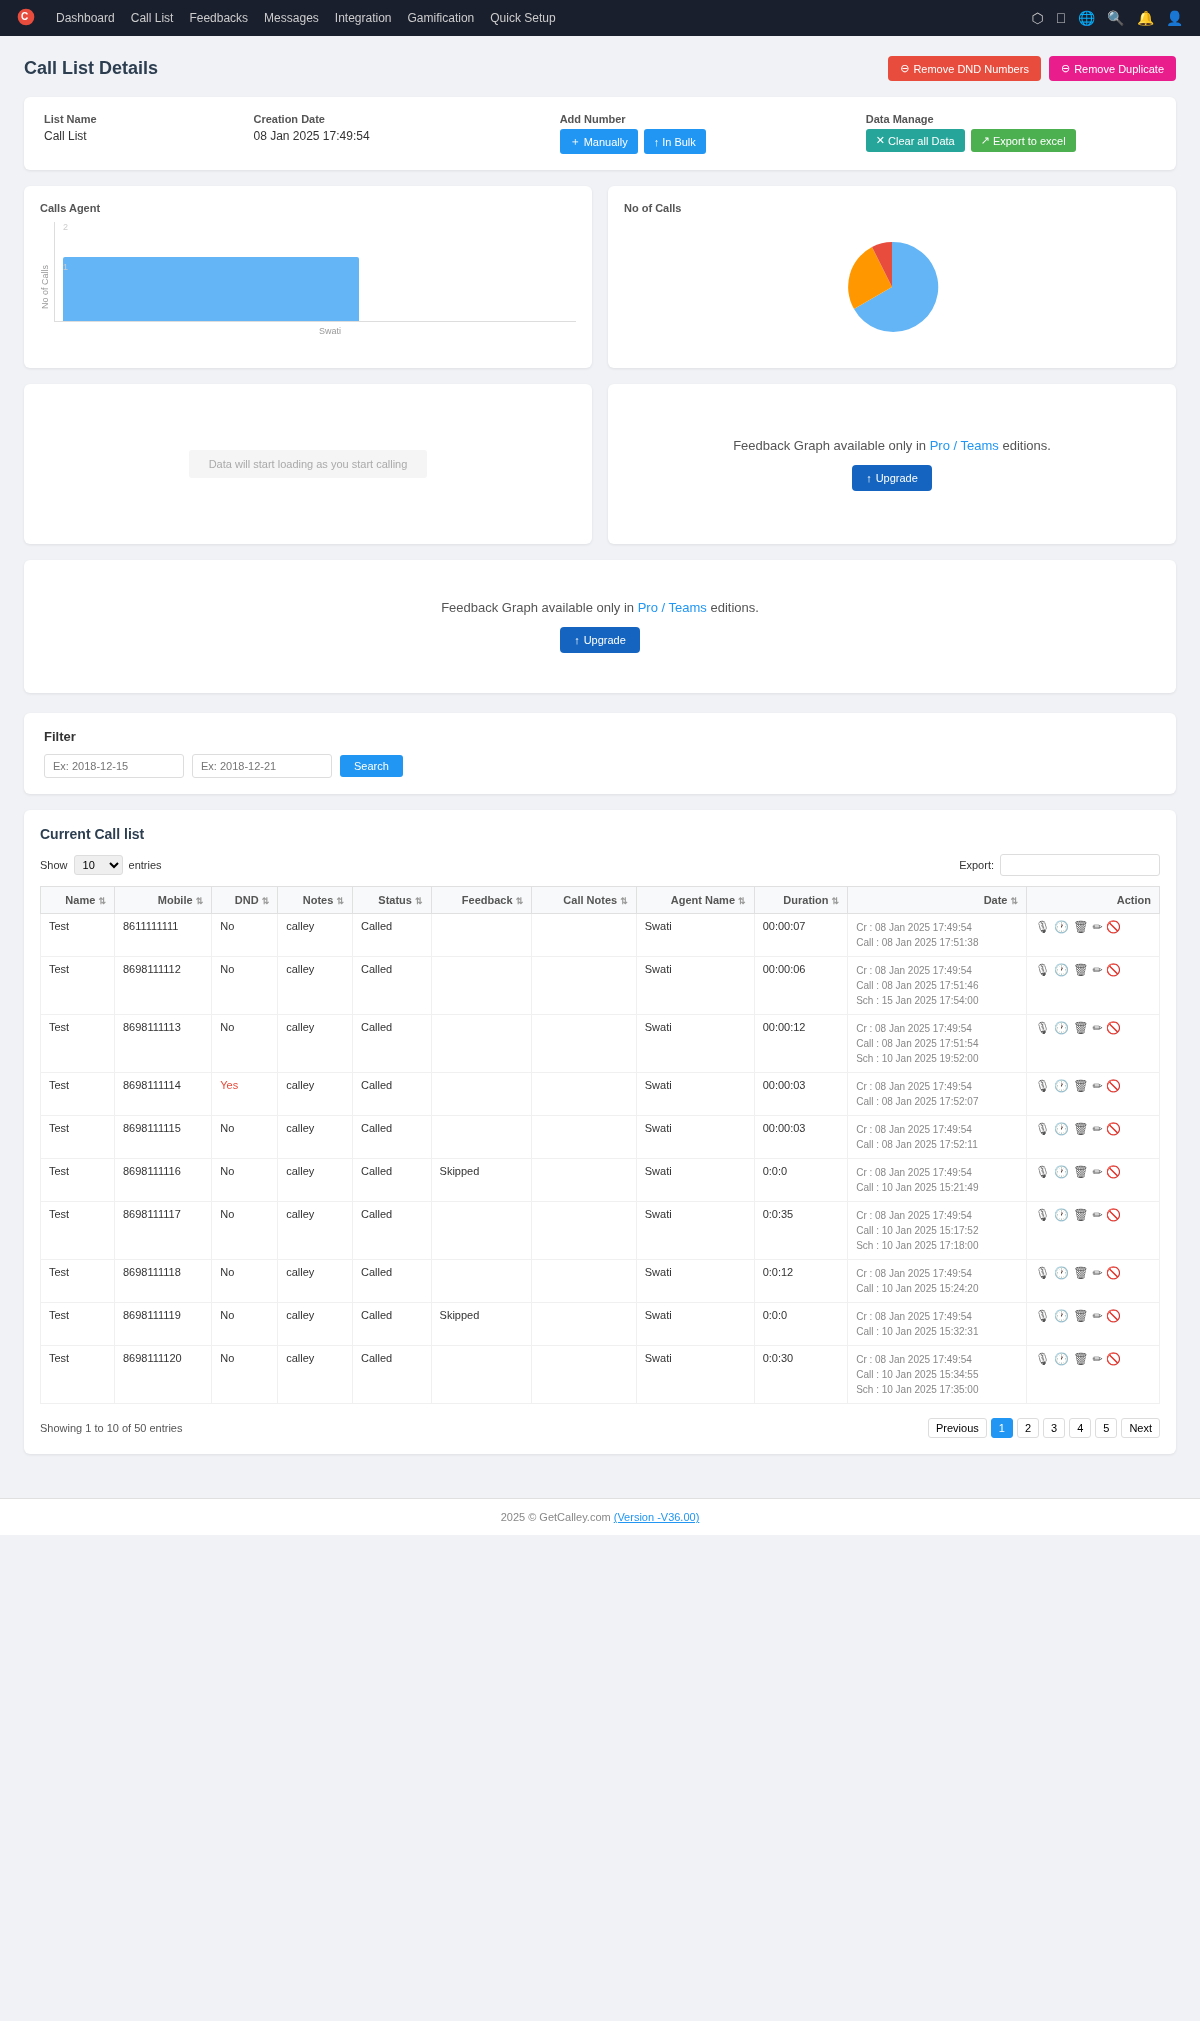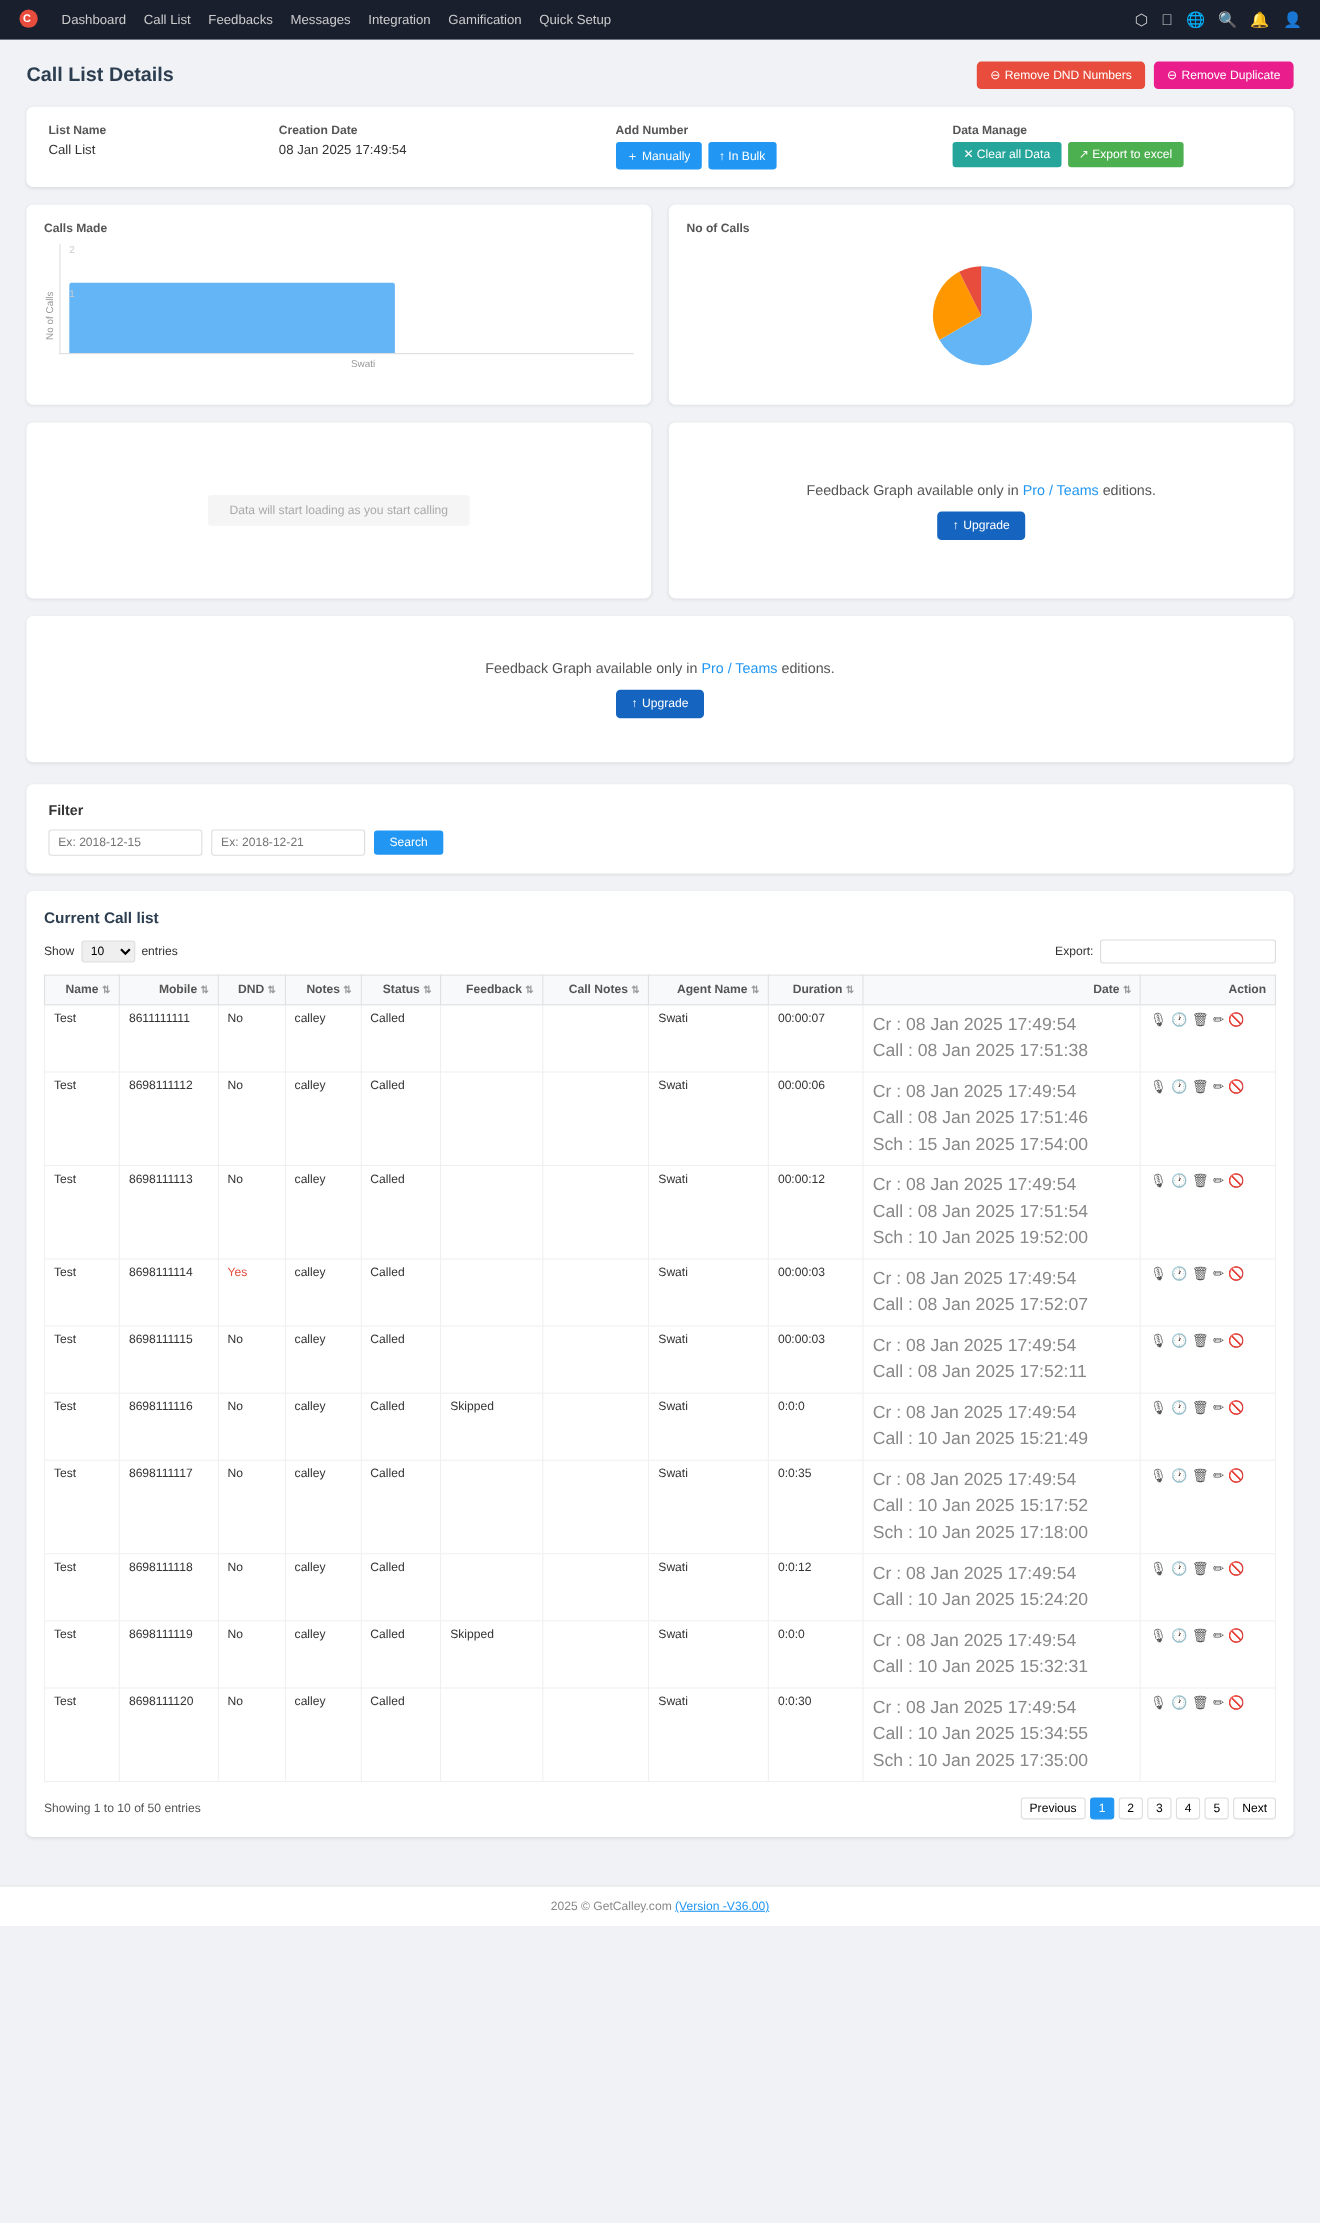--- a/index.html
+++ b/index.html
@@ -65,21 +65,21 @@
     .table-controls { display: flex; justify-content: space-between; align-items: center; margin-bottom: 10px; }
     .show-entries { display: flex; align-items: center; gap: 6px; font-size: 11px; }
     .show-entries select { border: 1px solid #ddd; border-radius: 3px; padding: 2px 4px; font-size: 11px; }
     .search-box { display: flex; align-items: center; gap: 6px; font-size: 11px; }
     .search-box input { border: 1px solid #ddd; border-radius: 3px; padding: 4px 8px; font-size: 11px; }
     table { width: 100%; border-collapse: collapse; font-size: 11px; }
     th { background: #f8f9fa; border: 1px solid #e0e0e0; padding: 7px 8px; text-align: right; font-weight: 600; color: #555; white-space: nowrap; }
     td { border: 1px solid #f0f0f0; padding: 6px 8px; vertical-align: top; }
     .sort-arrow { font-size: 9px; color: #999; }
     .text-red { color: #e74c3c; }
-    .text-muted { color: #888; font-size: 16px; line-height: 1.5; }
+    .text-muted { color: #888; font-size: 10px; line-height: 1.5; }
     .action-icons { display: flex; gap: 4px; flex-wrap: wrap; align-items: center; }
     .action-icon { font-size: 12px; cursor: pointer; color: #555; }
 
     .table-footer { display: flex; justify-content: space-between; align-items: center; margin-top: 14px; font-size: 11px; color: #555; }
     .pagination { display: flex; gap: 4px; align-items: center; }
     .page-btn { border: 1px solid #ddd; background: #fff; padding: 3px 7px; border-radius: 3px; cursor: pointer; font-size: 11px; }
     .page-btn.active { background: #2196F3; color: #fff; border-color: #2196F3; }
 
     
     .footer { text-align: center; padding: 12px; font-size: 11px; color: #888; background: #fff; border-top: 1px solid #e0e0e0; margin-top: 8px; }
@@ -164,21 +164,21 @@
             <span>↗</span>
             <span>Export to excel</span>
           </button>
         </div>
       </div>
     </div>
   </div>
 
   <div class="charts-row">
     <div class="chart-card">
-      <div class="chart-title">Calls Made</div>
+      <div class="chart-title">Calls Agent</div>
       <div class="chart-area">
         <div style="display:flex; height:100%; align-items:stretch;">
           <div style="display:flex; align-items:center; margin-right:4px;">
             <span style="font-size:9px; color:#999; writing-mode:vertical-rl; transform:rotate(180deg);">No of Calls</span>
           </div>
           <div style="flex:1;">
             <div style="display:flex; align-items:flex-end; border-bottom:1px solid #ddd; border-left:1px solid #ddd; height:100px; padding:0 20px 0 8px; position:relative;">
               <div style="font-size:9px;color:#ccc;position:absolute;top:0;left:8px">2</div>
               <div style="font-size:9px;color:#ccc;position:absolute;top:40%;left:8px">1</div>
               <div style="background:#64b5f6; width:60%; height:65%; border-radius:2px 2px 0 0;"></div>

